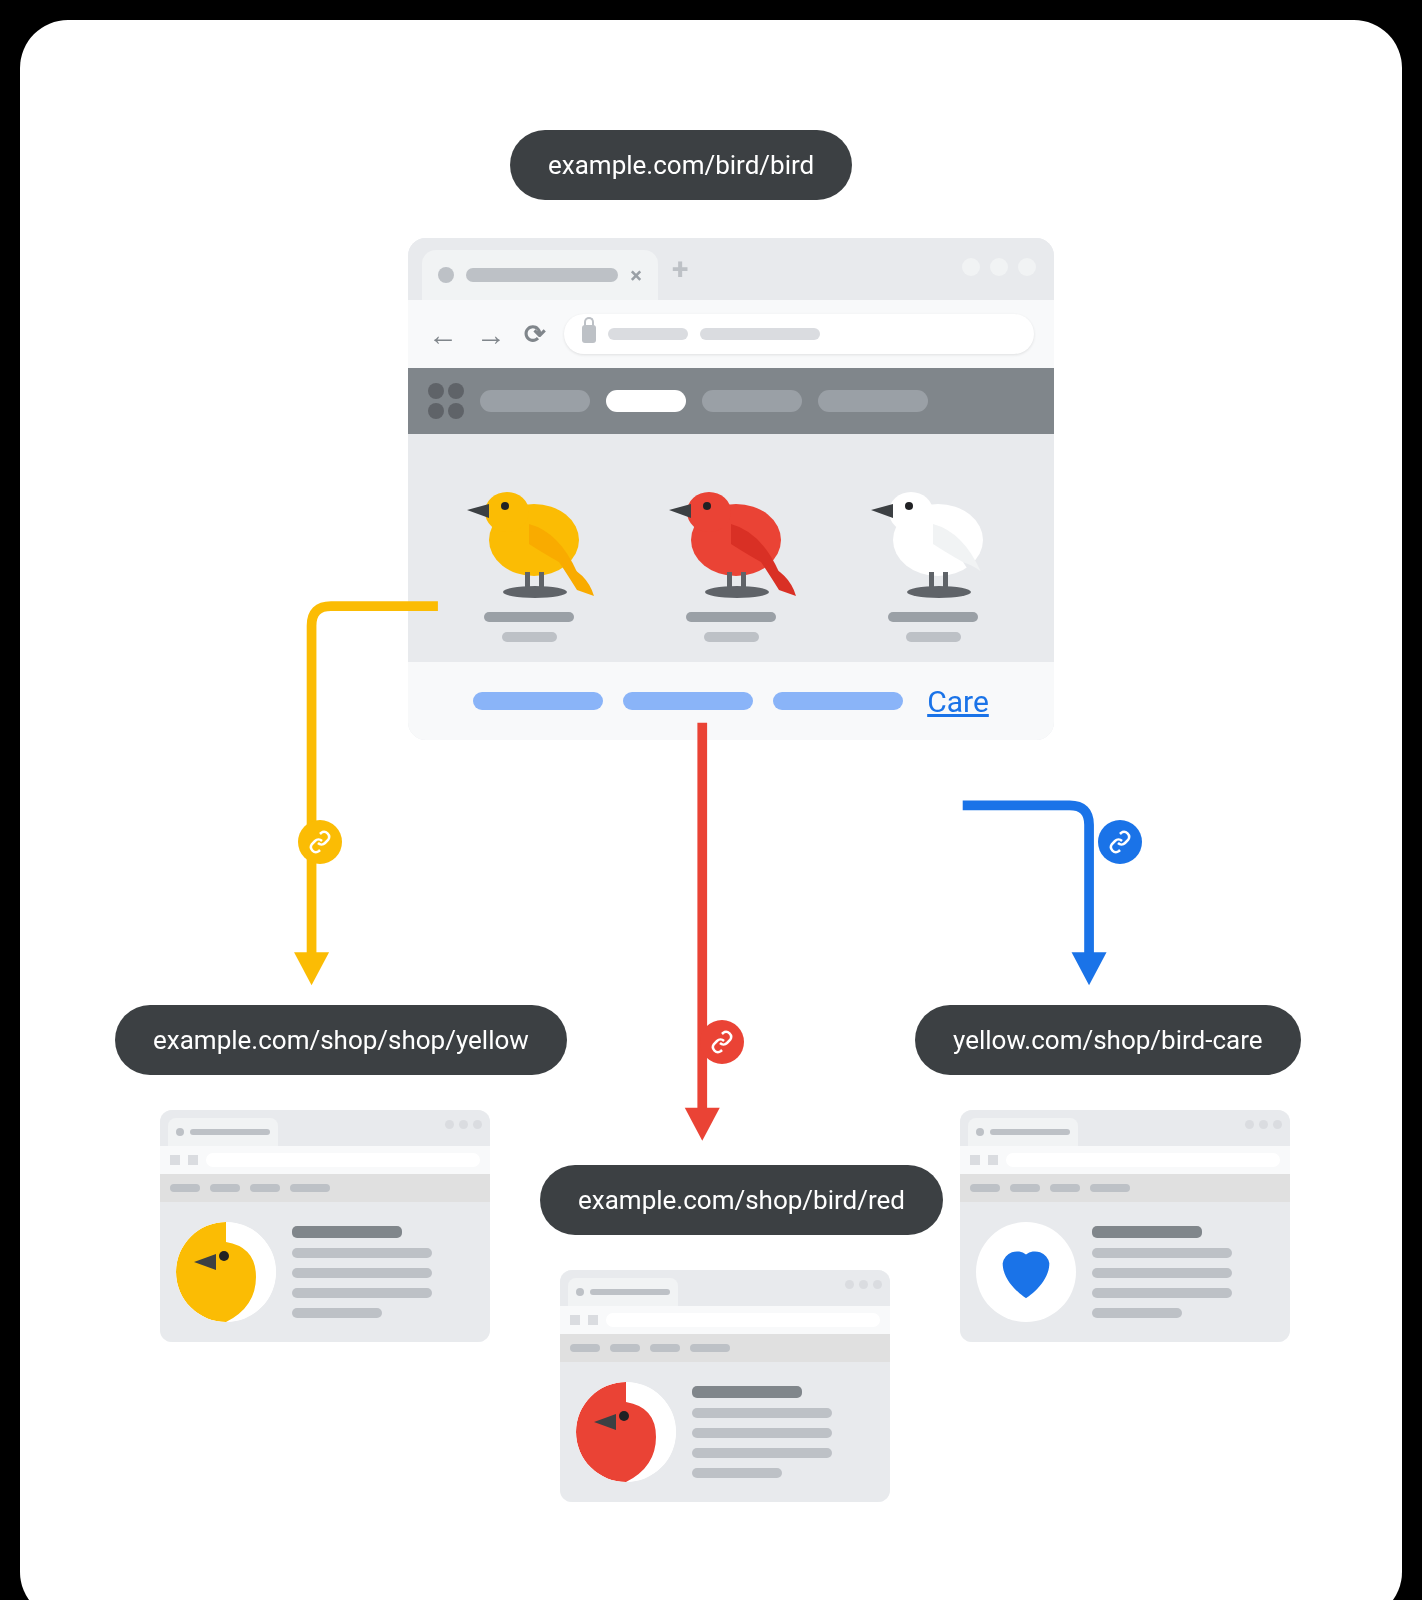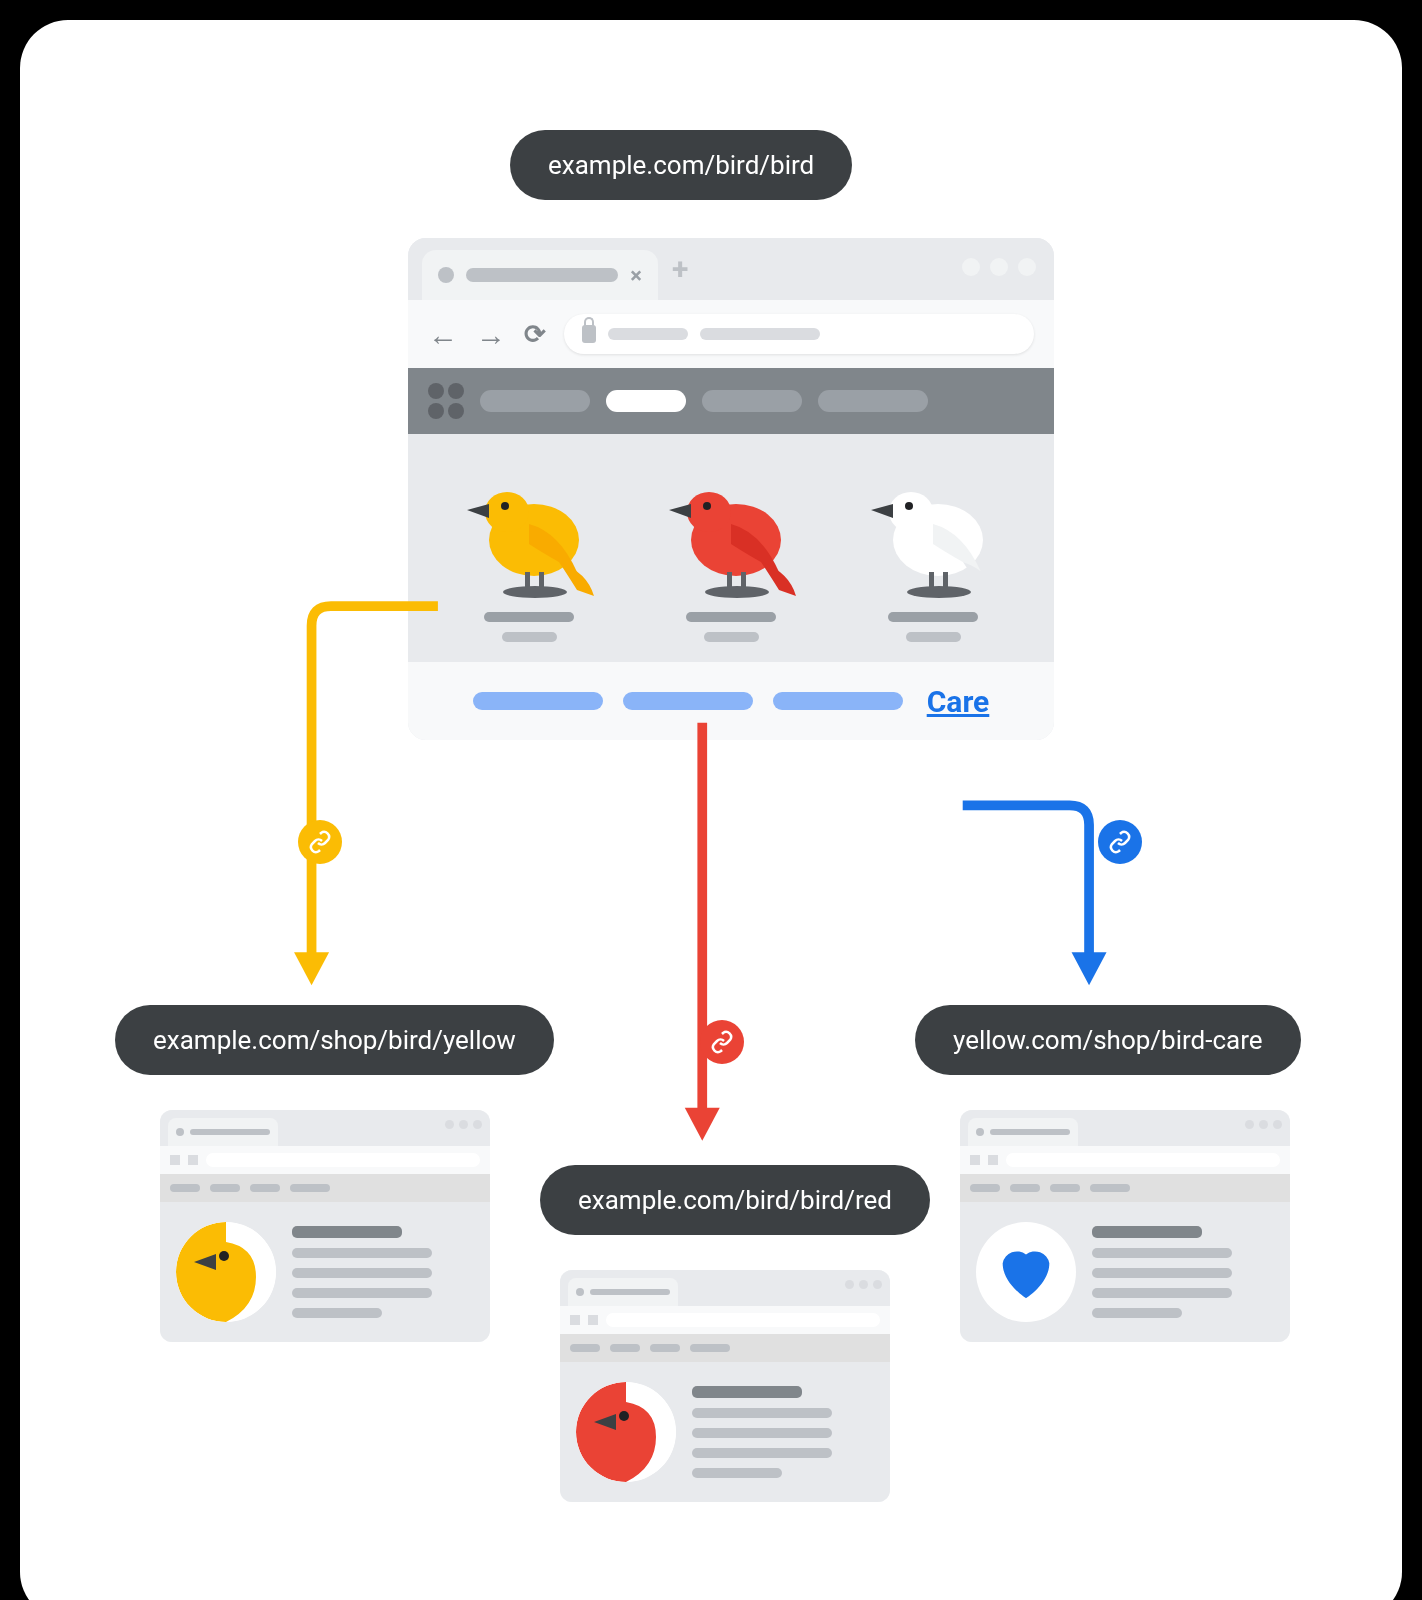--- a/index.html
+++ b/index.html
@@ -117,21 +117,21 @@
   .footerbar {
     height: 78px;
     background: #f8f9fa;
     display: flex;
     align-items: center;
     justify-content: center;
     gap: 20px;
     padding: 0 20px;
   }
   .footpill { height: 18px; border-radius: 12px; background: #8ab4f8; }
-  .care-link { color:#1a73e8; font-size: 30px; font-weight: 700; text-decoration: underline; margin-left: 4px; }
+  .care-link { color:#1a73e8; font-size: 30px; font-weight: 400; text-decoration: underline; margin-left: 4px; }
 
   
   .arrows { position:absolute; left:0; top:0; width:100%; height:100%; pointer-events:none; }
 
   
   .mini {
     position: absolute;
     width: 330px;
     border-radius: 12px;
     overflow: hidden;
@@ -288,27 +288,27 @@
       </svg>
   </div>
   <div class="link-badge" style="left:1078px; top:800px; background:#1a73e8;">
     <svg viewBox="0 0 24 24" fill="none" stroke="#fff" stroke-width="2.5">
         <path d="M10 13a5 5 0 0 0 7 0l3-3a5 5 0 0 0-7-7l-1 1"></path>
         <path d="M14 11a5 5 0 0 0-7 0l-3 3a5 5 0 0 0 7 7l1-1"></path>
       </svg>
   </div>
 
   <div class="url-pill" style="left:95px; top:985px;">
-    <span>example.com/shop/bird/yellow</span>
+    <span>example.com/shop/shop/yellow</span>
   </div>
   <div class="url-pill" style="left:895px; top:985px;">
     <span>yellow.com/shop/bird-care</span>
   </div>
   <div class="url-pill" style="left:520px; top:1145px;">
-    <span>example.com/bird/bird/red</span>
+    <span>example.com/shop/bird/red</span>
   </div>
 
   <div class="mini" style="left:140px; top:1090px;">
     <div class="mini-tabbar">
       <div class="mini-tab">
           <span class="d"></span>
           <span class="b"></span>
         </div>
       <div class="mini-windots">
           <span></span>

